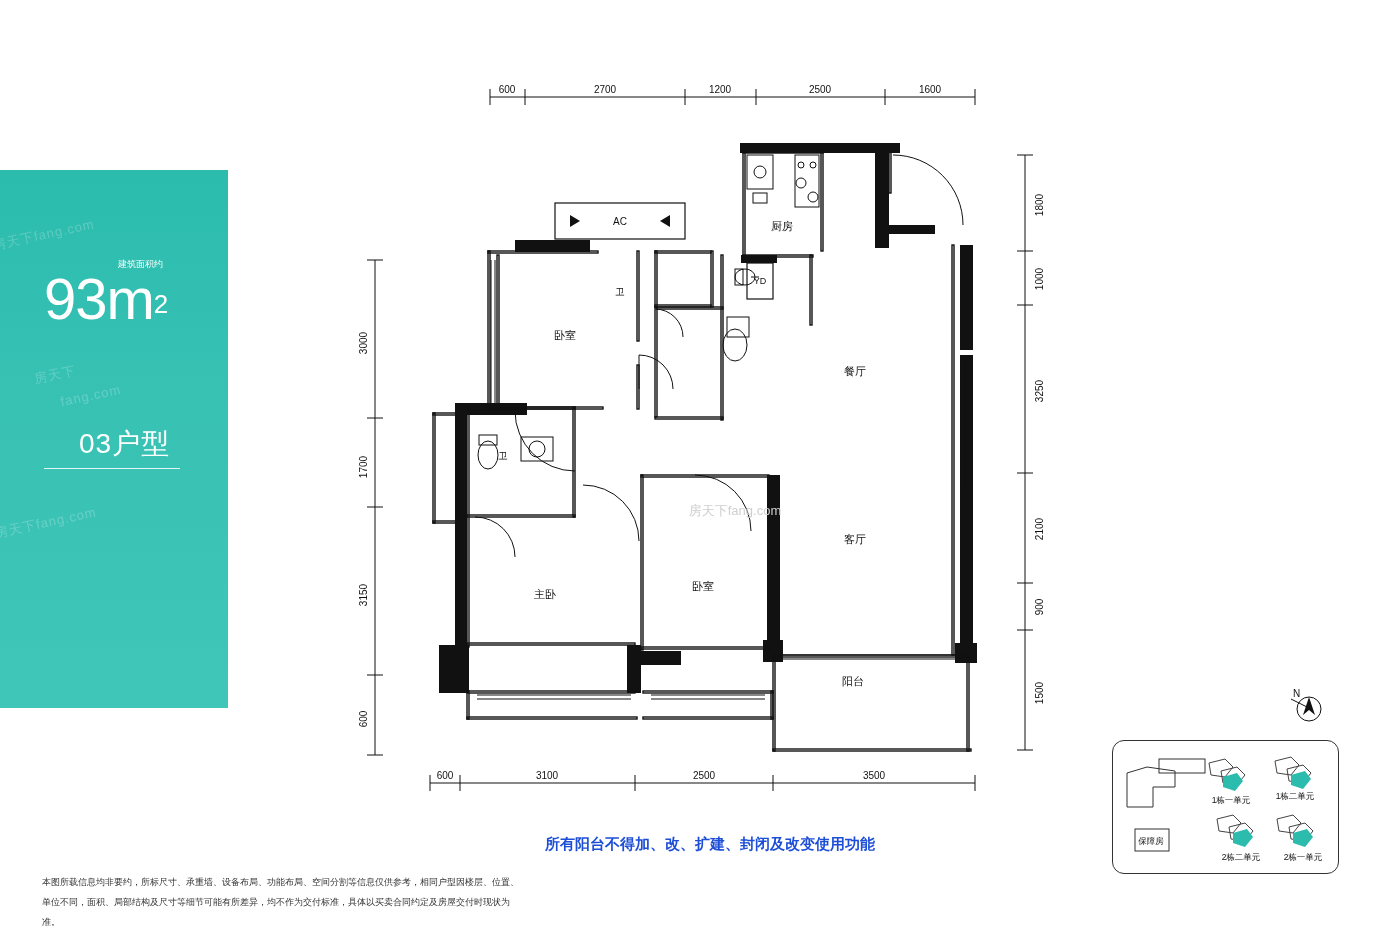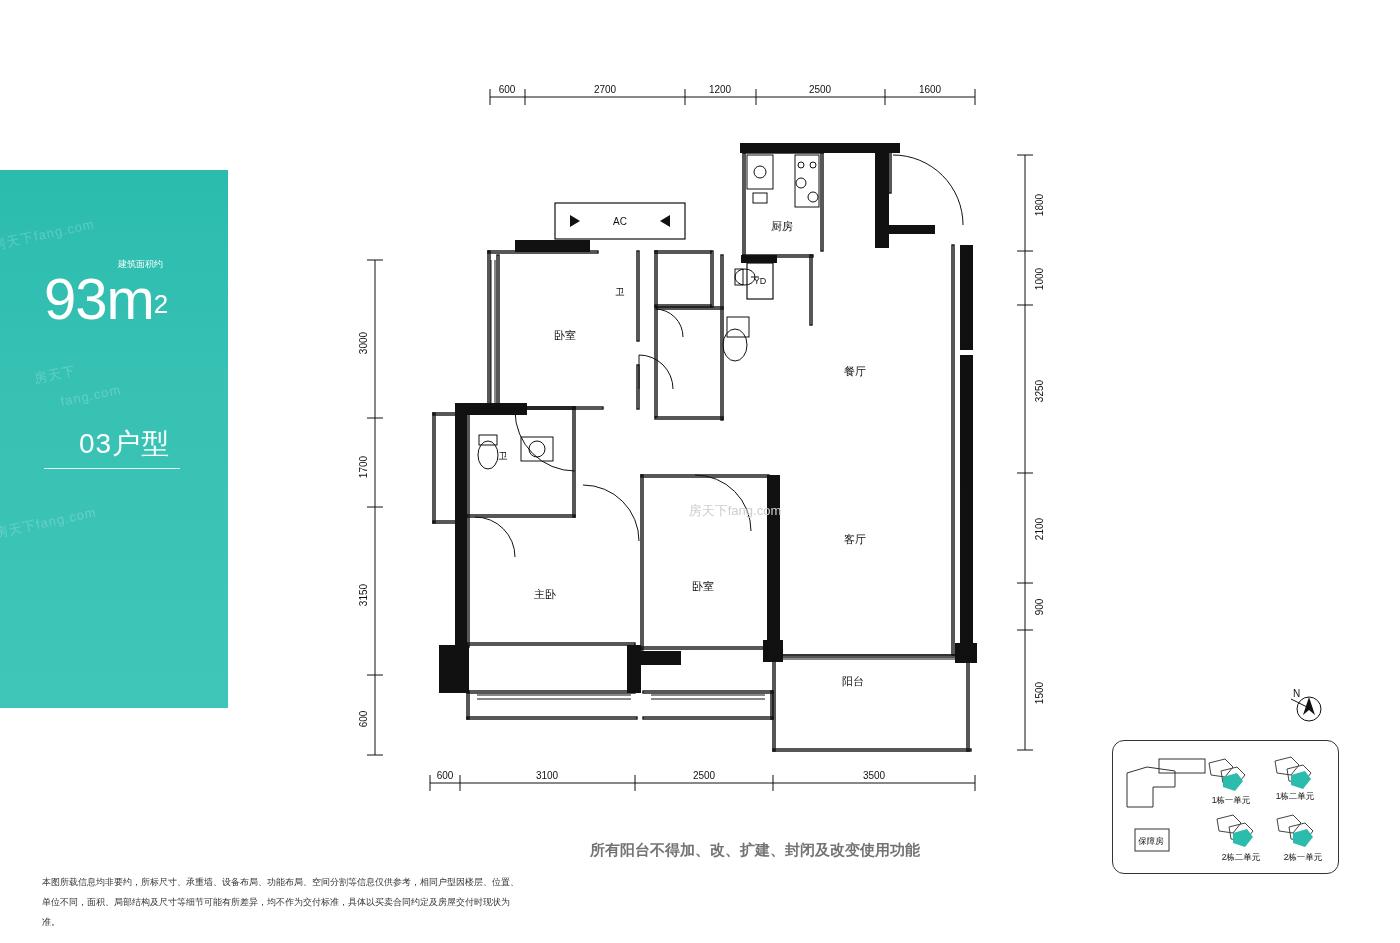--- a/index.html
+++ b/index.html
@@ -32,22 +32,22 @@
     position:absolute;left:44px;top:255px;color:#fff;font-size:28px;letter-spacing:1px;margin-left:35px;
   }
   .unit-rule{
     position:absolute;left:44px;top:298px;width:136px;height:1px;background:rgba(255,255,255,.85);
   }
   
   .plan{position:absolute;left:355px;top:55px;width:700px;height:760px;}
   svg{display:block;}
   
   .caption{
-    position:absolute;left:500px;top:835px;width:420px;text-align:right;
-    font-size:15px;font-weight:bold;color:#737373;margin-top:6px;
+    position:absolute;left:500px;top:835px;width:420px;text-align:center;
+    font-size:15px;font-weight:bold;color:#1d4ed8;
   }
   .disclaimer{
     position:absolute;left:42px;top:872px;width:480px;font-size:9px;line-height:20px;color:#333;
   }
   
   .keyplan{
     position:absolute;left:1112px;top:740px;width:225px;height:132px;
     border:1px solid #333;border-radius:12px;background:#fff;
   }
   .compass{position:absolute;left:1285px;top:685px;width:48px;height:42px;}

